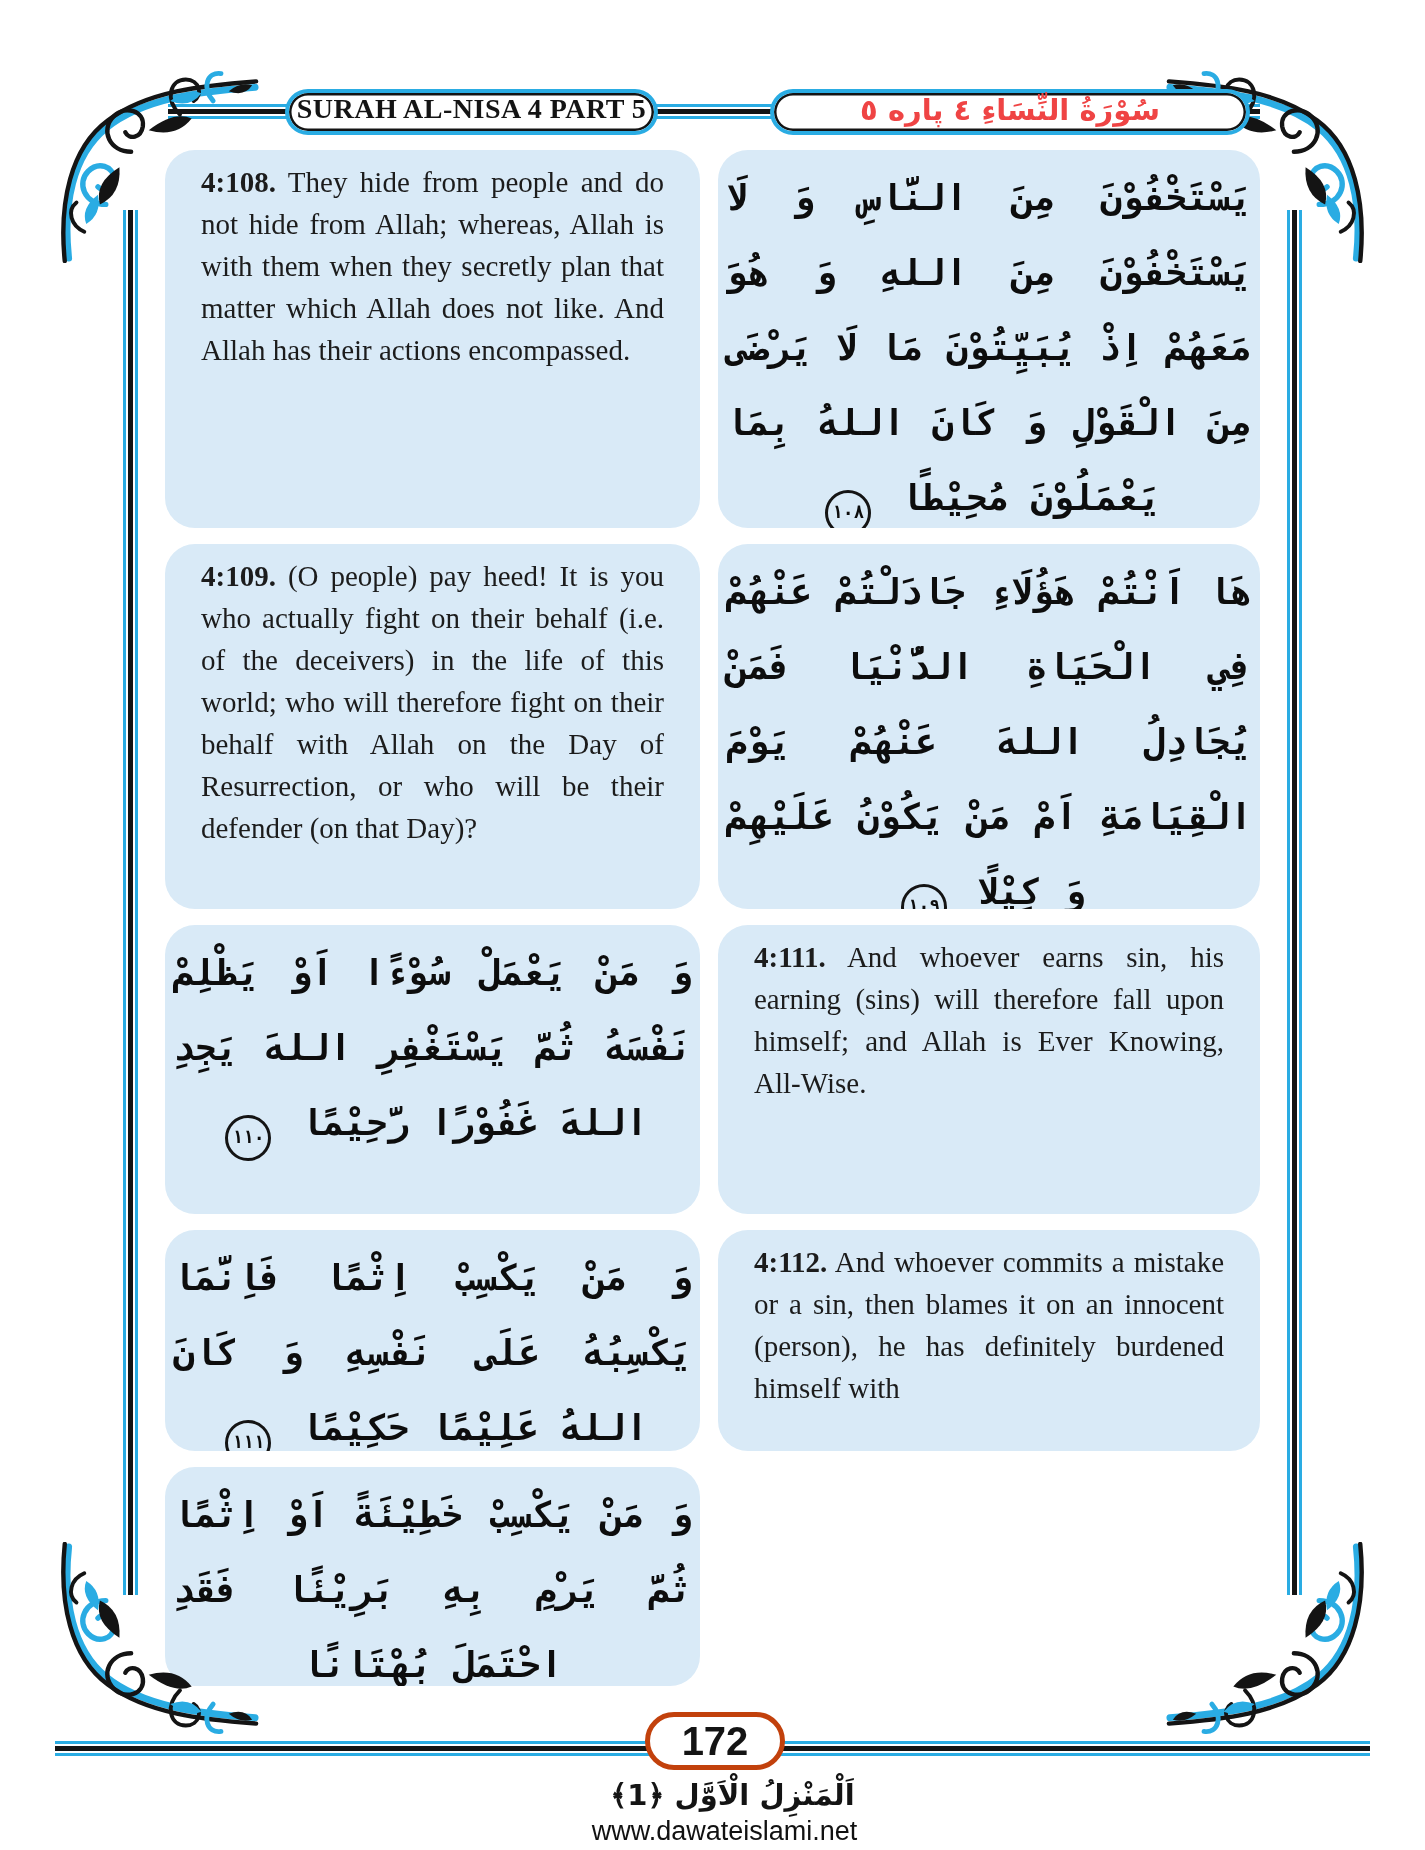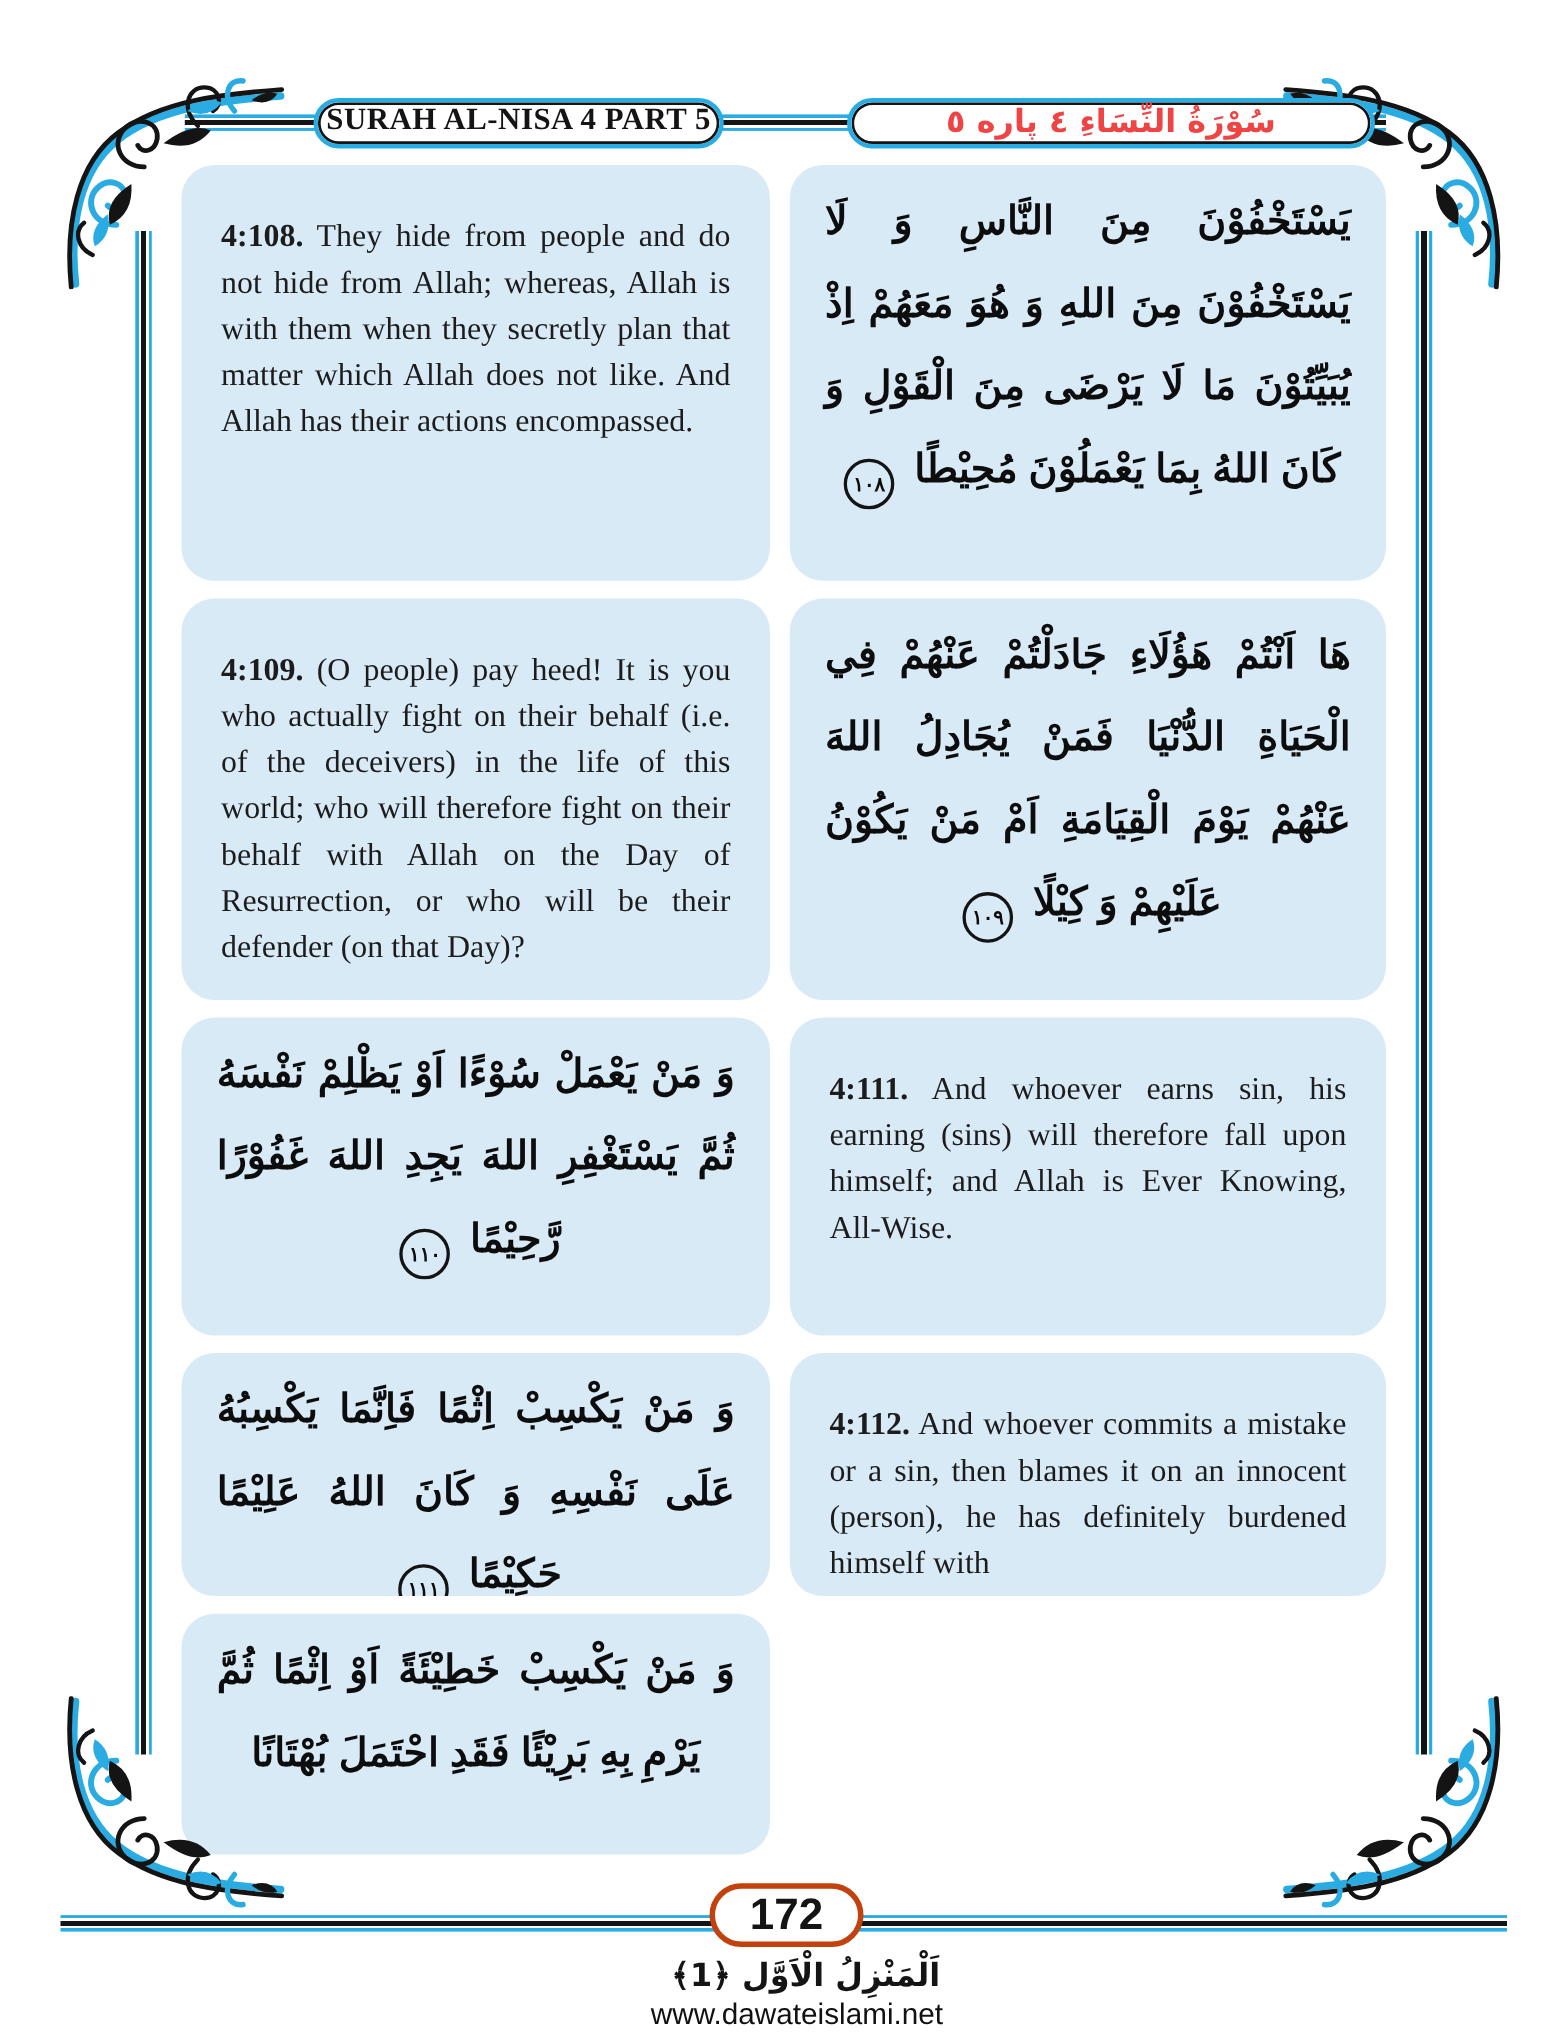--- a/index.html
+++ b/index.html
@@ -60,27 +60,27 @@
     grid-template-columns:535px 542px;
     grid-template-rows:378px 365px 289px 221px 219px;
     column-gap:18px; row-gap:16px;
   }
   .block {
     background:#D9EAF7; border-radius:30px; overflow:hidden;
   }
   .en {
     font-family:"Liberation Serif", serif;
     font-size:29px; line-height:1.45; color:#1c1c1c;
-    text-align:justify; padding:44px 36px;
+    text-align:justify; padding:11px 36px;
   }
   .en b { font-weight:700; }
   .ar {
-    direction:rtl; font-family:Liberation Sans, sans-serif;
+    direction:rtl; font-family:Liberation Mono, monospace;
     font-weight:700; font-size:36px; line-height:2.08; color:#0d0d0d;
-    text-align:justify; text-align-last:center; padding:14px 32px;
+    text-align:justify; text-align-last:center; padding:14px 8px;
   }
   .ayah {
     display:inline-flex; align-items:center; justify-content:center;
     width:40px; height:40px; border:3px solid #141414; border-radius:50%;
     font-size:18px; line-height:1; vertical-align:-8px; margin:0 8px;
     background:#D9EAF7;
   }
 
   
   .star {

